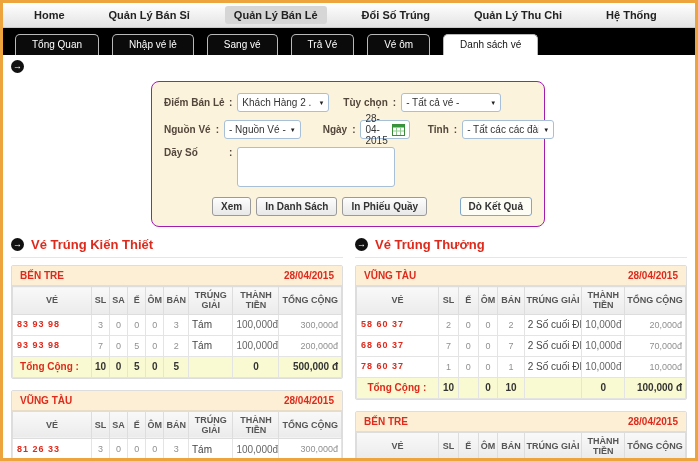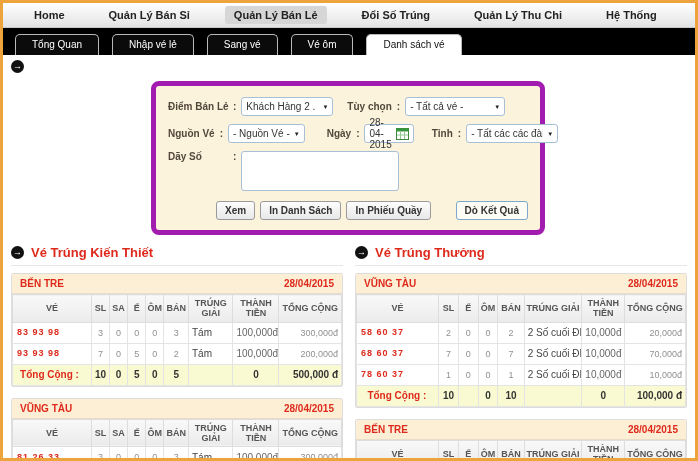--- a/index.html
+++ b/index.html
@@ -47,21 +47,21 @@
     width: 13px; height: 13px; border-radius: 50%;
     background: #111; color: #fff; font-size: 9px; line-height: 13px;
     text-align: center; flex: 0 0 13px;
   }
   .rule { border-bottom: 1px solid #e6e6e6; margin: 5px 0 7px 0; }
   
   .panel {
     margin: 8px 0 10px 140px;
     width: 394px;
     background: #FCF3DC;
-    border: 5px solid #a21caf;
+    border: 1px solid #a21caf;
     border-radius: 8px;
     padding: 11px 12px 10px 12px;
   }
   .frow { display: flex; align-items: center; margin-bottom: 8px; font-size: 10px; }
   .flabel { font-weight: bold; color: #53473C; white-space: nowrap; }
   .colon { color: #53473C; margin: 0 5px; font-weight: bold; }
   .select, .input {
     background: #fff; border: 1px solid #a8bfd8; border-radius: 3px;
     height: 19px; display: flex; align-items: center;
     font-size: 10px; color: #333; padding: 0 4px; cursor: pointer;
@@ -124,20 +124,21 @@
   <div class="menu-item active">Quản Lý Bán Lẻ</div>
   <div class="menu-item">Đổi Số Trúng</div>
   <div class="menu-item">Quản Lý Thu Chi</div>
   <div class="menu-item">Hệ Thống</div>
 </div>
 
 <div class="tabbar">
   <div class="tab">Tổng Quan</div>
   <div class="tab">Nhập vé lẻ</div>
   <div class="tab">Sang vé</div>
+  <div class="tab">Trả Vé</div>
   <div class="tab">Vé ôm</div>
   <div class="tab active">Danh sách vé</div>
 </div>
 
 <div class="content">
   <div class="sec-title">
     <span class="bullet">→</span>
   </div>
 
   <div class="panel">

